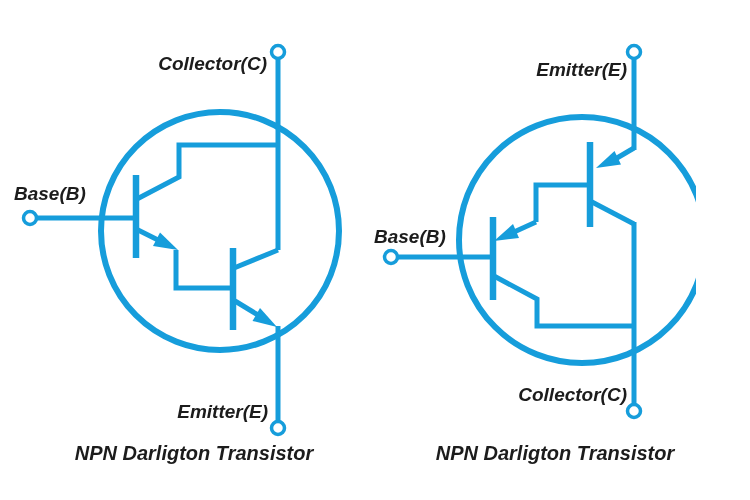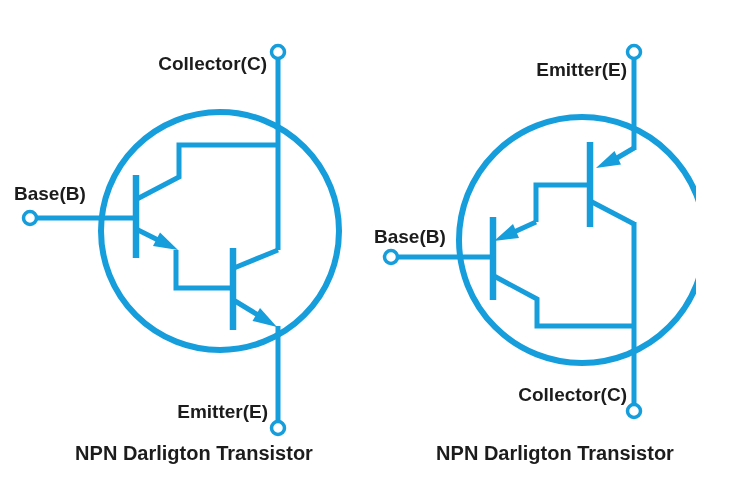--- a/index.html
+++ b/index.html
@@ -1,17 +1,17 @@
 <!DOCTYPE html>
 <html style="--accent: #169DDB; --ink: #1C1C1C; --bg: #FFFFFF;"><head>
 <meta charset="utf-8">
 <style>
   :root { --accent:#169DDB; --ink:#1C1C1C; --bg:#FFFFFF; }
   html,body { margin:0; padding:0; background:var(--bg); }
-  .stage { width:696px; height:500px; position:relative; background:var(--bg); overflow:hidden; }
+  .stage { width:696px; height:500px; position:relative; background:var(--bg); overflow:hidden;font-style:italic; }
   svg text {
     font-family:"Liberation Sans","DejaVu Sans",sans-serif;
     font-weight:bold;
     fill:var(--ink);
   }
   .lbl     { font-size:19px; }
   .caption { font-size:20px; text-anchor:middle; }
   .wire    { fill:none; stroke:var(--accent); stroke-width:5; stroke-linejoin:miter; }
   .bar     { fill:none; stroke:var(--accent); stroke-width:6.5; }
   .envelope{ fill:none; stroke:var(--accent); stroke-width:6; }

